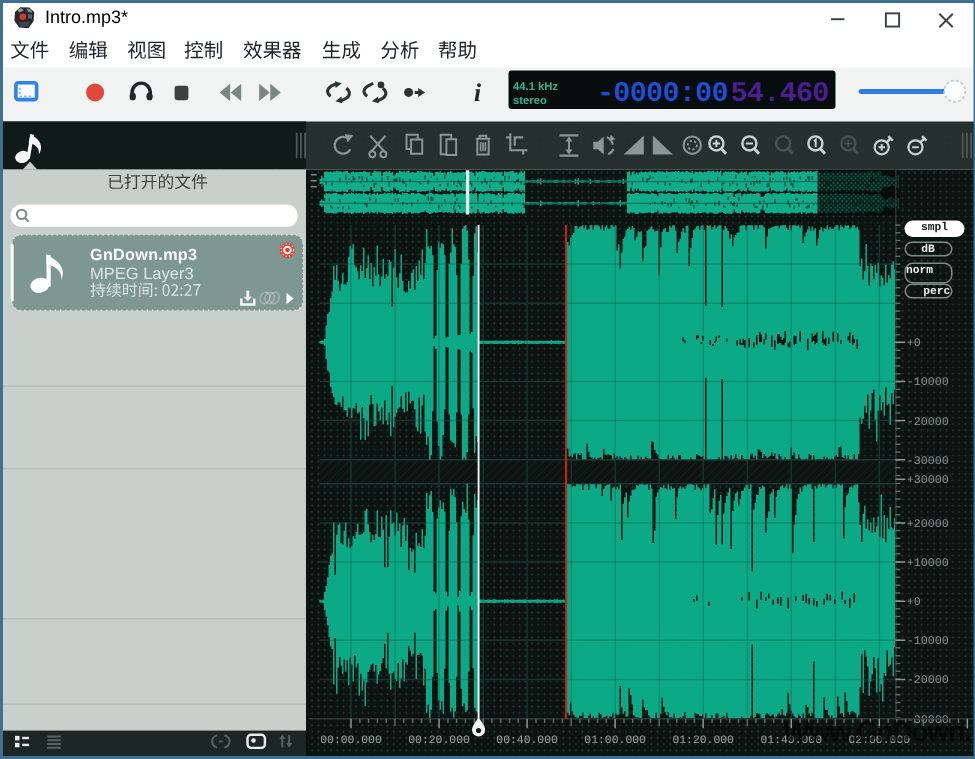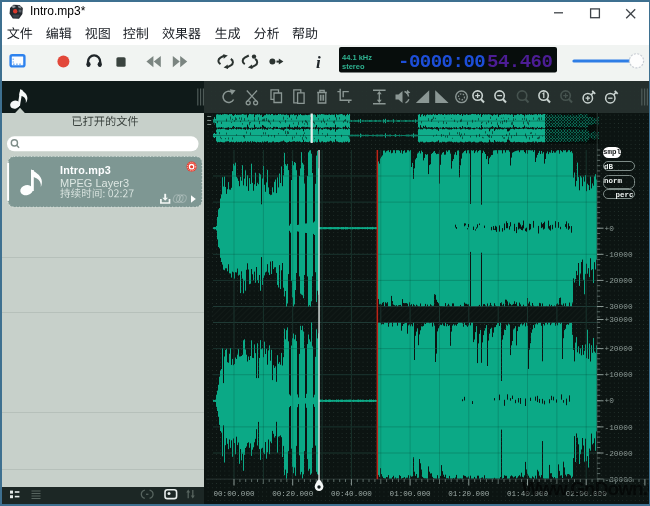--- a/index.html
+++ b/index.html
@@ -190,21 +190,21 @@
   </g>
   <rect x="165" y="489.8" width="11.6" height="8.8" rx="2.4" fill="none" stroke="#e7edeb" stroke-width="1.6"></rect>
   <circle cx="169" cy="493.6" r="1.5" fill="#e7edeb"></circle>
   <g stroke="#57645f" stroke-width="1.3" fill="#57645f">
     <line x1="188.2" y1="491" x2="188.2" y2="498.3"></line>
     <path d="M186.2 492.6 L188.2 489.6 L190.2 492.6 Z" stroke="none"></path>
     <line x1="192.8" y1="490" x2="192.8" y2="497"></line>
     <path d="M190.8 495.4 L192.8 498.4 L194.8 495.4 Z" stroke="none"></path>
   </g>
 </svg>
-<div class="abs" style="left:60px;top:164px;font-size:10.8px;font-weight:bold;color:#fdfeff;letter-spacing:0.2px">Intro.mp3</div>
+<div class="abs" style="left:60px;top:164px;font-size:10.8px;font-weight:bold;color:#fdfeff;letter-spacing:0.2px">GnDown.mp3</div>
 <div class="abs" style="left:60px;top:177px;font-size:11px;color:#dce6e2">MPEG Layer3</div>
 
 <div class="abs" style="left:204px;top:113px;width:2px;height:391px;background:#0c1412"></div>
 <div class="abs dots" style="left:206px;top:113px;width:444px;height:391px;background-color:#0c1412"></div>
 <svg class="abs" style="left:206px;top:113px" width="444" height="390">
   <defs>
     <pattern id="hatch" width="4" height="4" patternUnits="userSpaceOnUse" patternTransform="rotate(45)">
       <rect width="4" height="4" fill="#0c1412"></rect>
       <line x1="0" y1="0" x2="0" y2="4" stroke="#16211d" stroke-width="1.1"></line>
     </pattern>
@@ -441,24 +441,24 @@
     <text x="262.8" y="382.5" font-family="Liberation Mono" font-size="7.6px" fill="#9aa7a3" text-anchor="middle">01:20.000</text>
     <text x="321.5" y="382.5" font-family="Liberation Mono" font-size="7.6px" fill="#9aa7a3" text-anchor="middle">01:40.000</text>
     <text x="380.2" y="382.5" font-family="Liberation Mono" font-size="7.6px" fill="#9aa7a3" text-anchor="middle">02:00.000</text>
 
   <rect x="170.6" y="37" width="1.5" height="329.2" fill="#bd2418"></rect>
   <rect x="112.4" y="37" width="1.3" height="329.2" fill="#eef3f2"></rect>
   <path d="M113 365.5 C 110.2 369.3 108.7 371.4 108.7 373.6 A 4.35 4.35 0 0 0 117.4 373.6 C 117.4 371.4 115.9 369.3 113 365.5 Z" fill="#f5f8f7"></path>
   <circle cx="113" cy="374" r="1.7" fill="#11191b"></circle>
 </svg>
 
-<div class="abs" style="left:603px;top:146.5px;width:18px;height:11px;background:#fff;border-radius:5.5px;
+<div class="abs" style="left:603px;top:146.5px;width:40px;height:11px;background:#fff;border-radius:5.5px;
  font-family:'Liberation Mono',monospace;font-size:7.5px;font-weight:bold;color:#15191a;text-align:center;line-height:11px">smpl</div>
 <div class="abs" style="left:603px;top:160.5px;width:31.5px;height:10px;border:1px solid #7d8b87;border-radius:5.5px;
- font-family:'Liberation Mono',monospace;font-size:7.5px;font-weight:bold;color:#eef3f1;line-height:10px;box-sizing:border-box">dB</div>
+ font-family:'Liberation Mono',monospace;font-size:7.5px;font-weight:bold;color:#eef3f1;text-align:center;line-height:10px;box-sizing:border-box">dB</div>
 <div class="abs" style="left:603px;top:175px;width:31.5px;height:14px;border:1px solid #7d8b87;border-radius:5.5px;
  font-family:Liberation Mono, monospace;font-size:7.5px;font-weight:bold;color:#eef3f1;text-align:left;line-height:10px;box-sizing:border-box">norm</div>
 <div class="abs" style="left:603px;top:189px;width:31.5px;height:10px;border:1px solid #7d8b87;border-radius:5.5px;
  font-family:'Liberation Mono',monospace;font-size:7.5px;font-weight:bold;color:#eef3f1;text-align:right;line-height:10px;box-sizing:border-box">perc</div>
 
 <div class="abs" style="left:522px;top:477.5px;font-size:19px;font-weight:bold;color:#000;opacity:0.56;letter-spacing:-0.95px">Www.GnDown.Com</div>
 
 <div class="abs" style="left:0;top:0;width:650px;height:1.5px;background:#3e7090"></div>
 <div class="abs" style="left:0;top:0;width:2px;height:506px;background:#3e7090"></div>
 <div class="abs" style="left:648.5px;top:0;width:1.5px;height:506px;background:#3e7090"></div>

